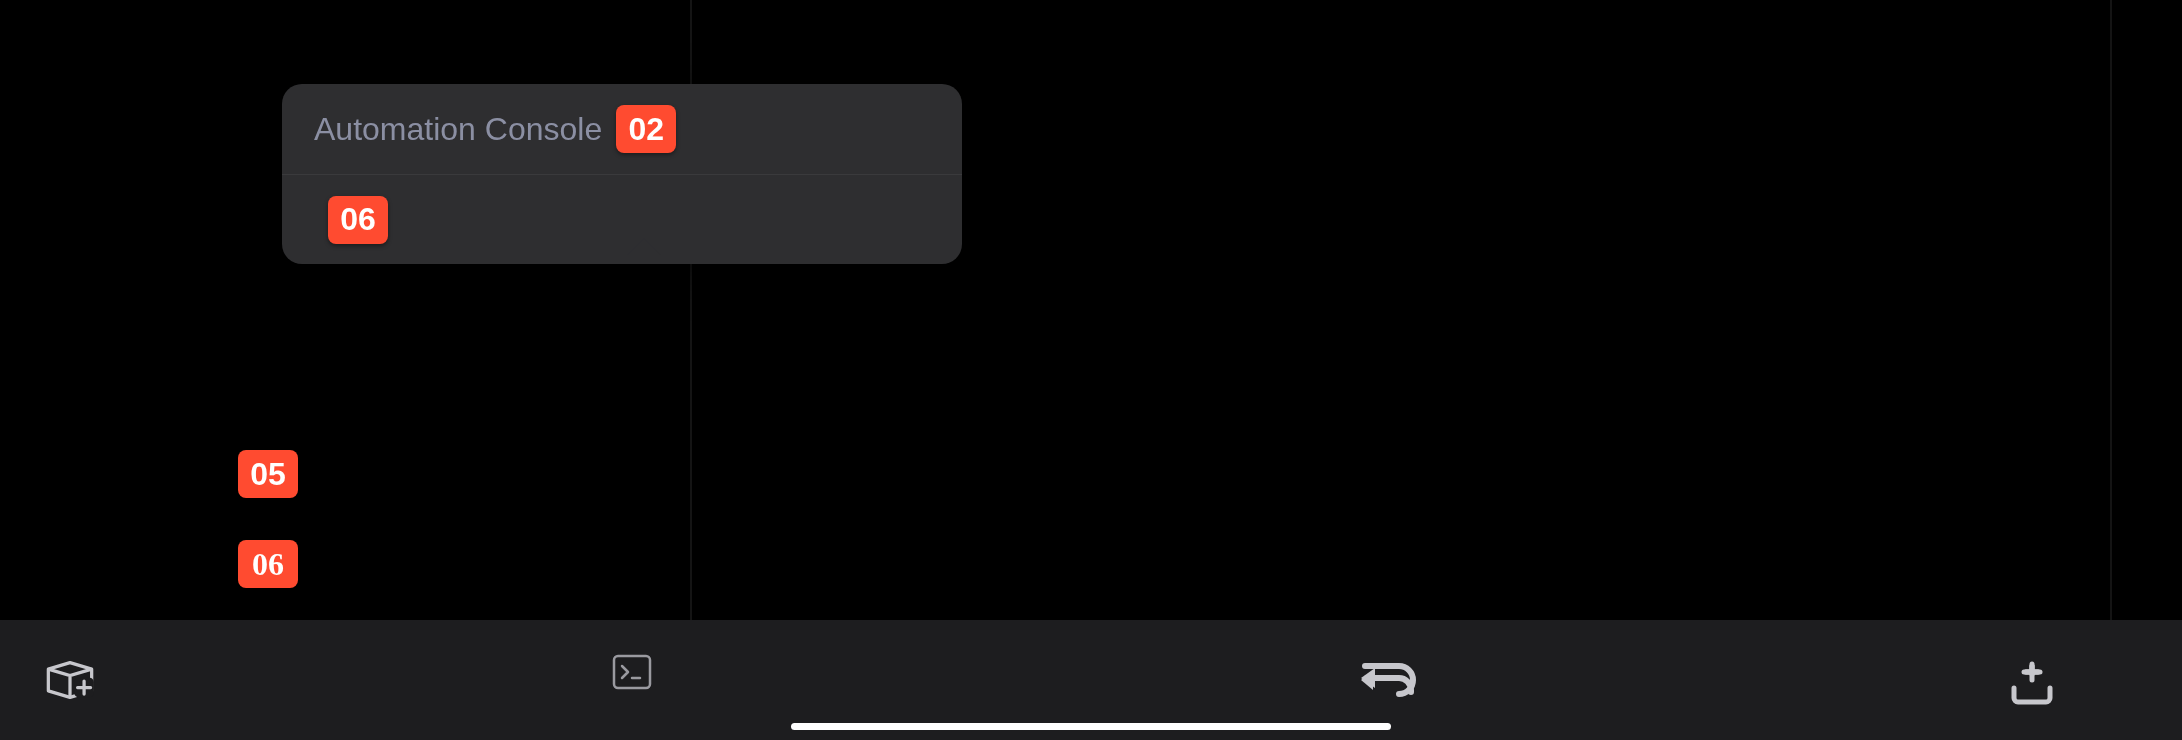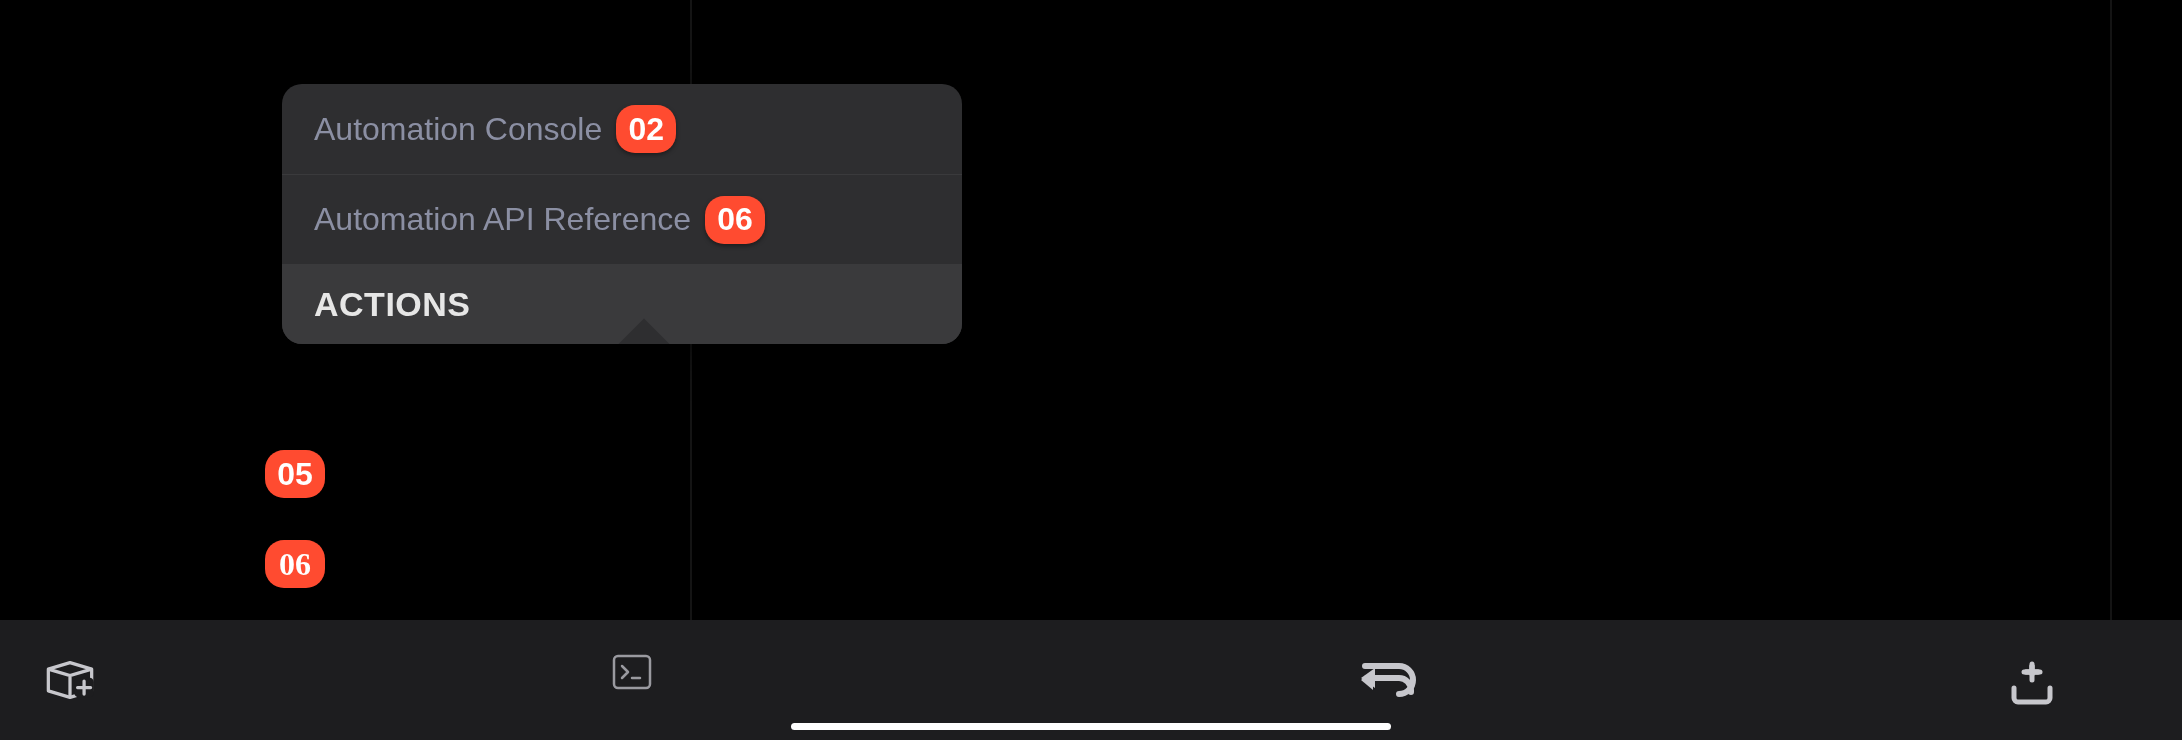--- a/index.html
+++ b/index.html
@@ -100,58 +100,56 @@
     color: #e6e6e6;
     background: #3a3a3c;
     letter-spacing: 0.5px;
   }
 
   
   .badge {
     min-width: 60px;
     height: 48px;
     padding: 0 10px;
-    border-radius: 19px;
+    border-radius: 8px;
     background: #ff4b30;
     color: #fff;
     font-size: 32px;
     font-weight: 600;
     display: inline-flex;
     align-items: center;
     justify-content: center;
     box-shadow: 0 2px 4px rgba(0,0,0,0.4);
   }
   .badge.inline { margin-left: 14px; }
-  .badge.abs    { position: absolute; margin-left: 27px; }
+  .badge.abs    { position: absolute; }
 
   
   .badge-01 { left: 528px; top: 658px; }
   .badge-05 { left: 238px; top: 450px; }
   .badge-06 { left: 238px; top: 540px; font-family: Liberation Serif, serif; }
 </style>
 </head>
 <body>
 
 <div class="vline left"></div>
 <div class="vline right"></div>
 
 <div class="popover">
 
   <div class="menu-item">
     <span>Automation Console</span>
     <span class="badge inline">02</span>
   </div>
 
   <div class="menu-item">
-    <span>Automation API Reference</span>
     <span class="badge inline">06</span>
   </div>
 
 
-  <div class="menu-header">ACTIONS</div>
 
 
 
 </div>
 
 <span class="badge abs badge-05">05</span>
 <span class="badge abs badge-06">06</span>
 <span class="badge abs badge-01">01</span>
 
 <div class="toolbar">

